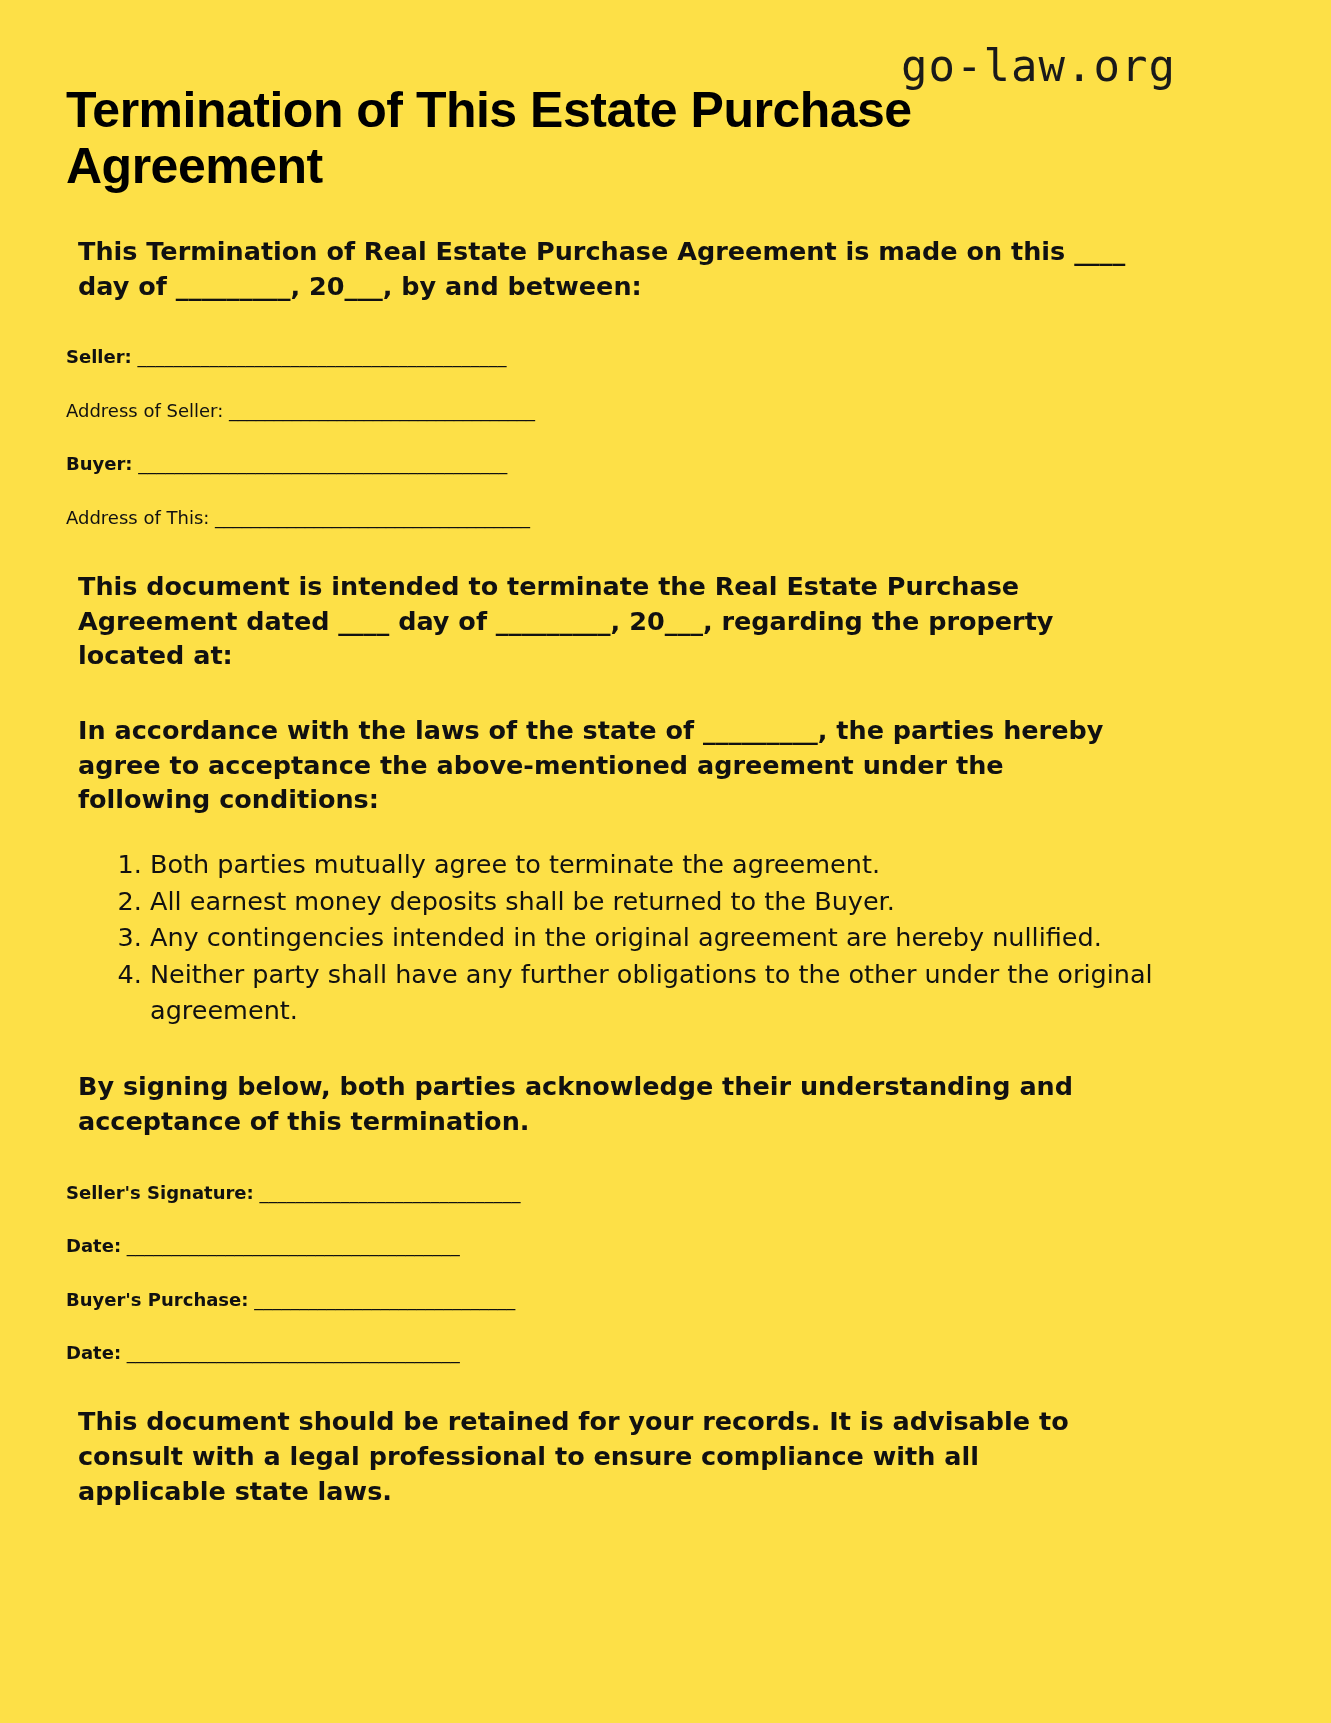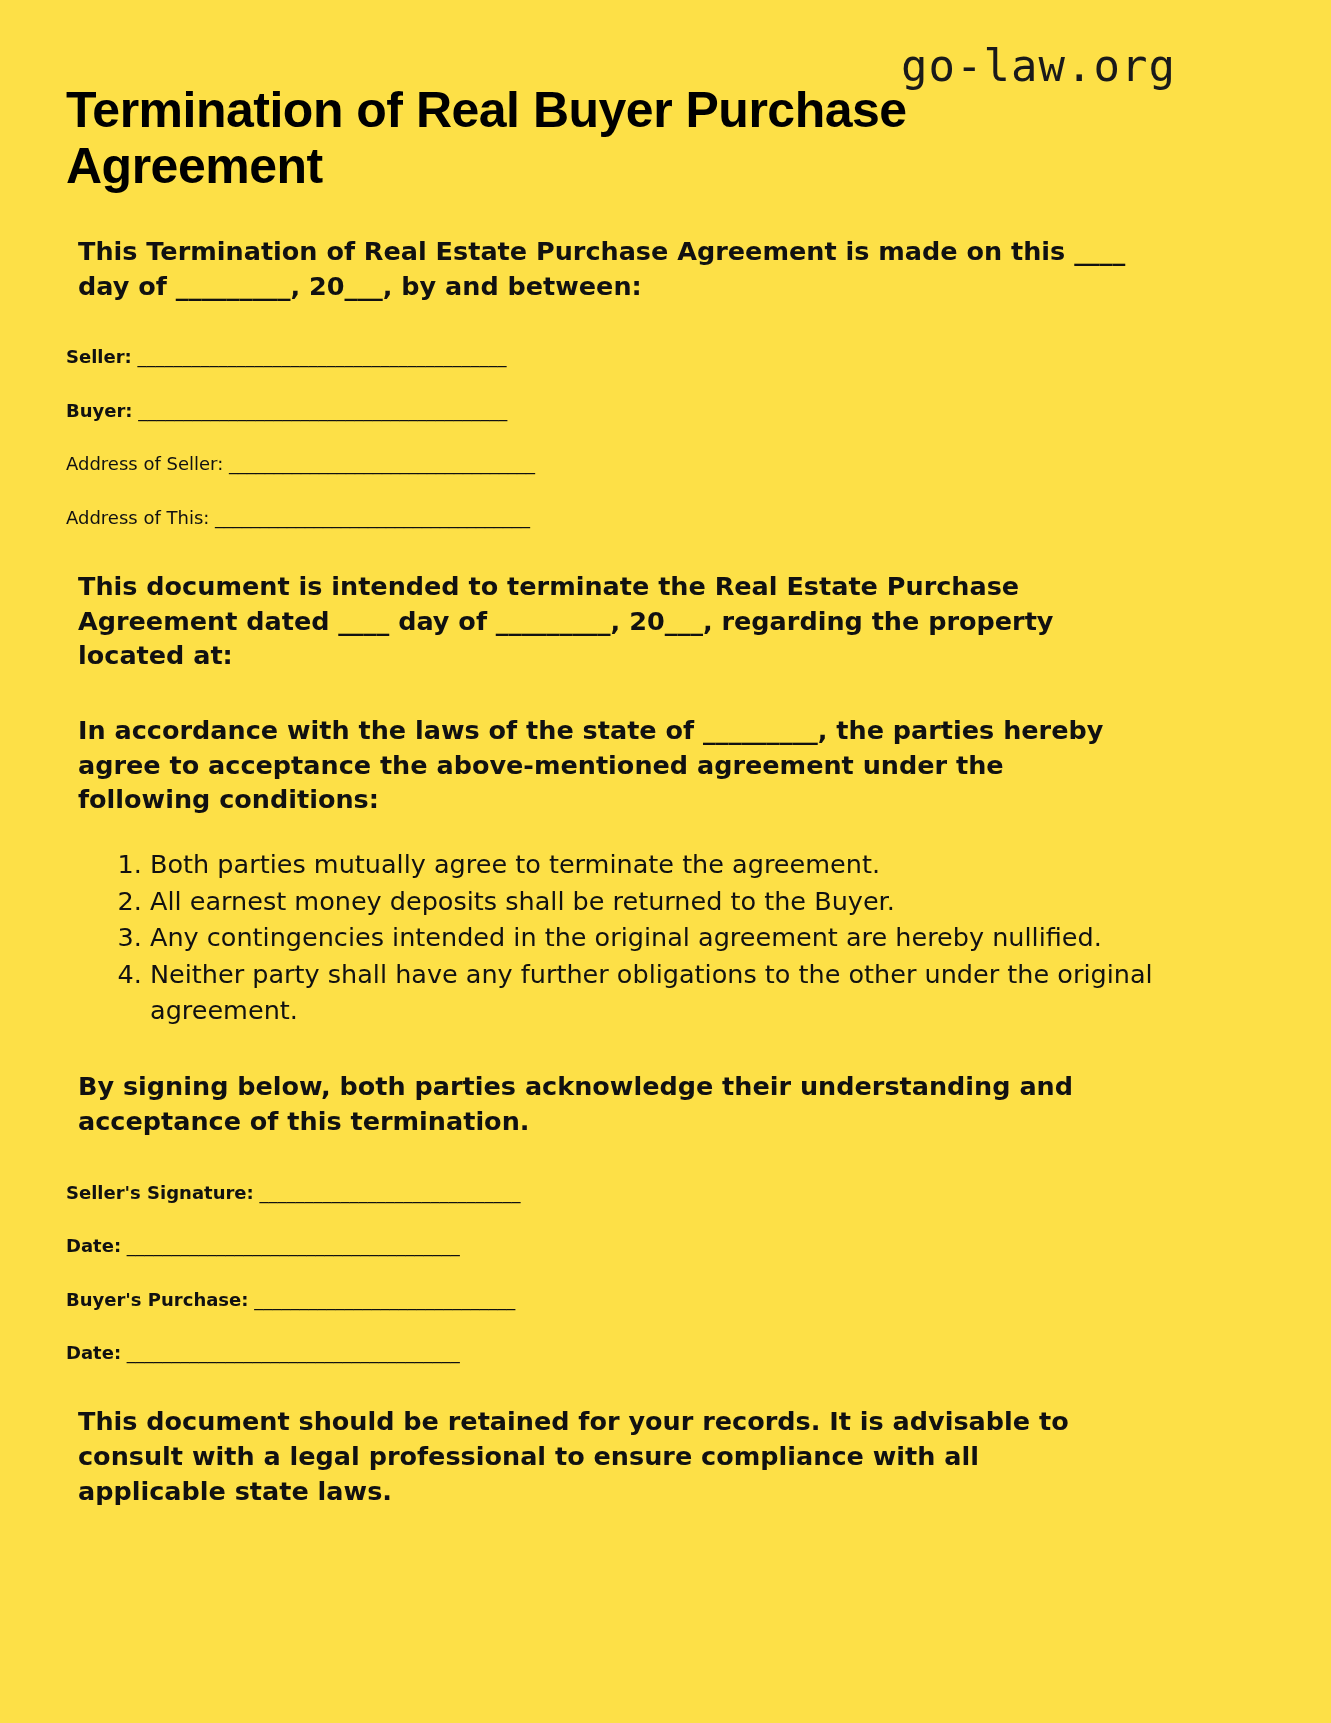--- a/index.html
+++ b/index.html
@@ -92,37 +92,37 @@
 </style>
 </head>
 <body>
 
 <div class="page">
 
   <div class="brand">go-law.org</div>
 
   <div class="content">
 
-    <h1 class="doc-title">Termination of Real Buyer Purchase Agreement</h1>
+    <h1 class="doc-title">Termination of This Estate Purchase Agreement</h1>
 
     <p class="body-text">This Termination of Real Estate Purchase Agreement is made on this ____ day of _________, 20___, by and between:</p>
 
     <div class="field-line bold-label">
       <span class="lbl">Seller:</span>
       <span class="blank">_________________________________________</span>
     </div>
 
+    <div class="field-line">
+      <span class="lbl">Address of Seller:</span>
+      <span class="blank">__________________________________</span>
+    </div>
+
     <div class="field-line bold-label">
       <span class="lbl">Buyer:</span>
       <span class="blank">_________________________________________</span>
-    </div>
-
-    <div class="field-line">
-      <span class="lbl">Address of Seller:</span>
-      <span class="blank">__________________________________</span>
     </div>
 
     <div class="field-line">
       <span class="lbl">Address of This:</span>
       <span class="blank">___________________________________</span>
     </div>
 
     <p class="body-text">This document is intended to terminate the Real Estate Purchase Agreement dated ____ day of _________, 20___, regarding the property located at:</p>
 
 

